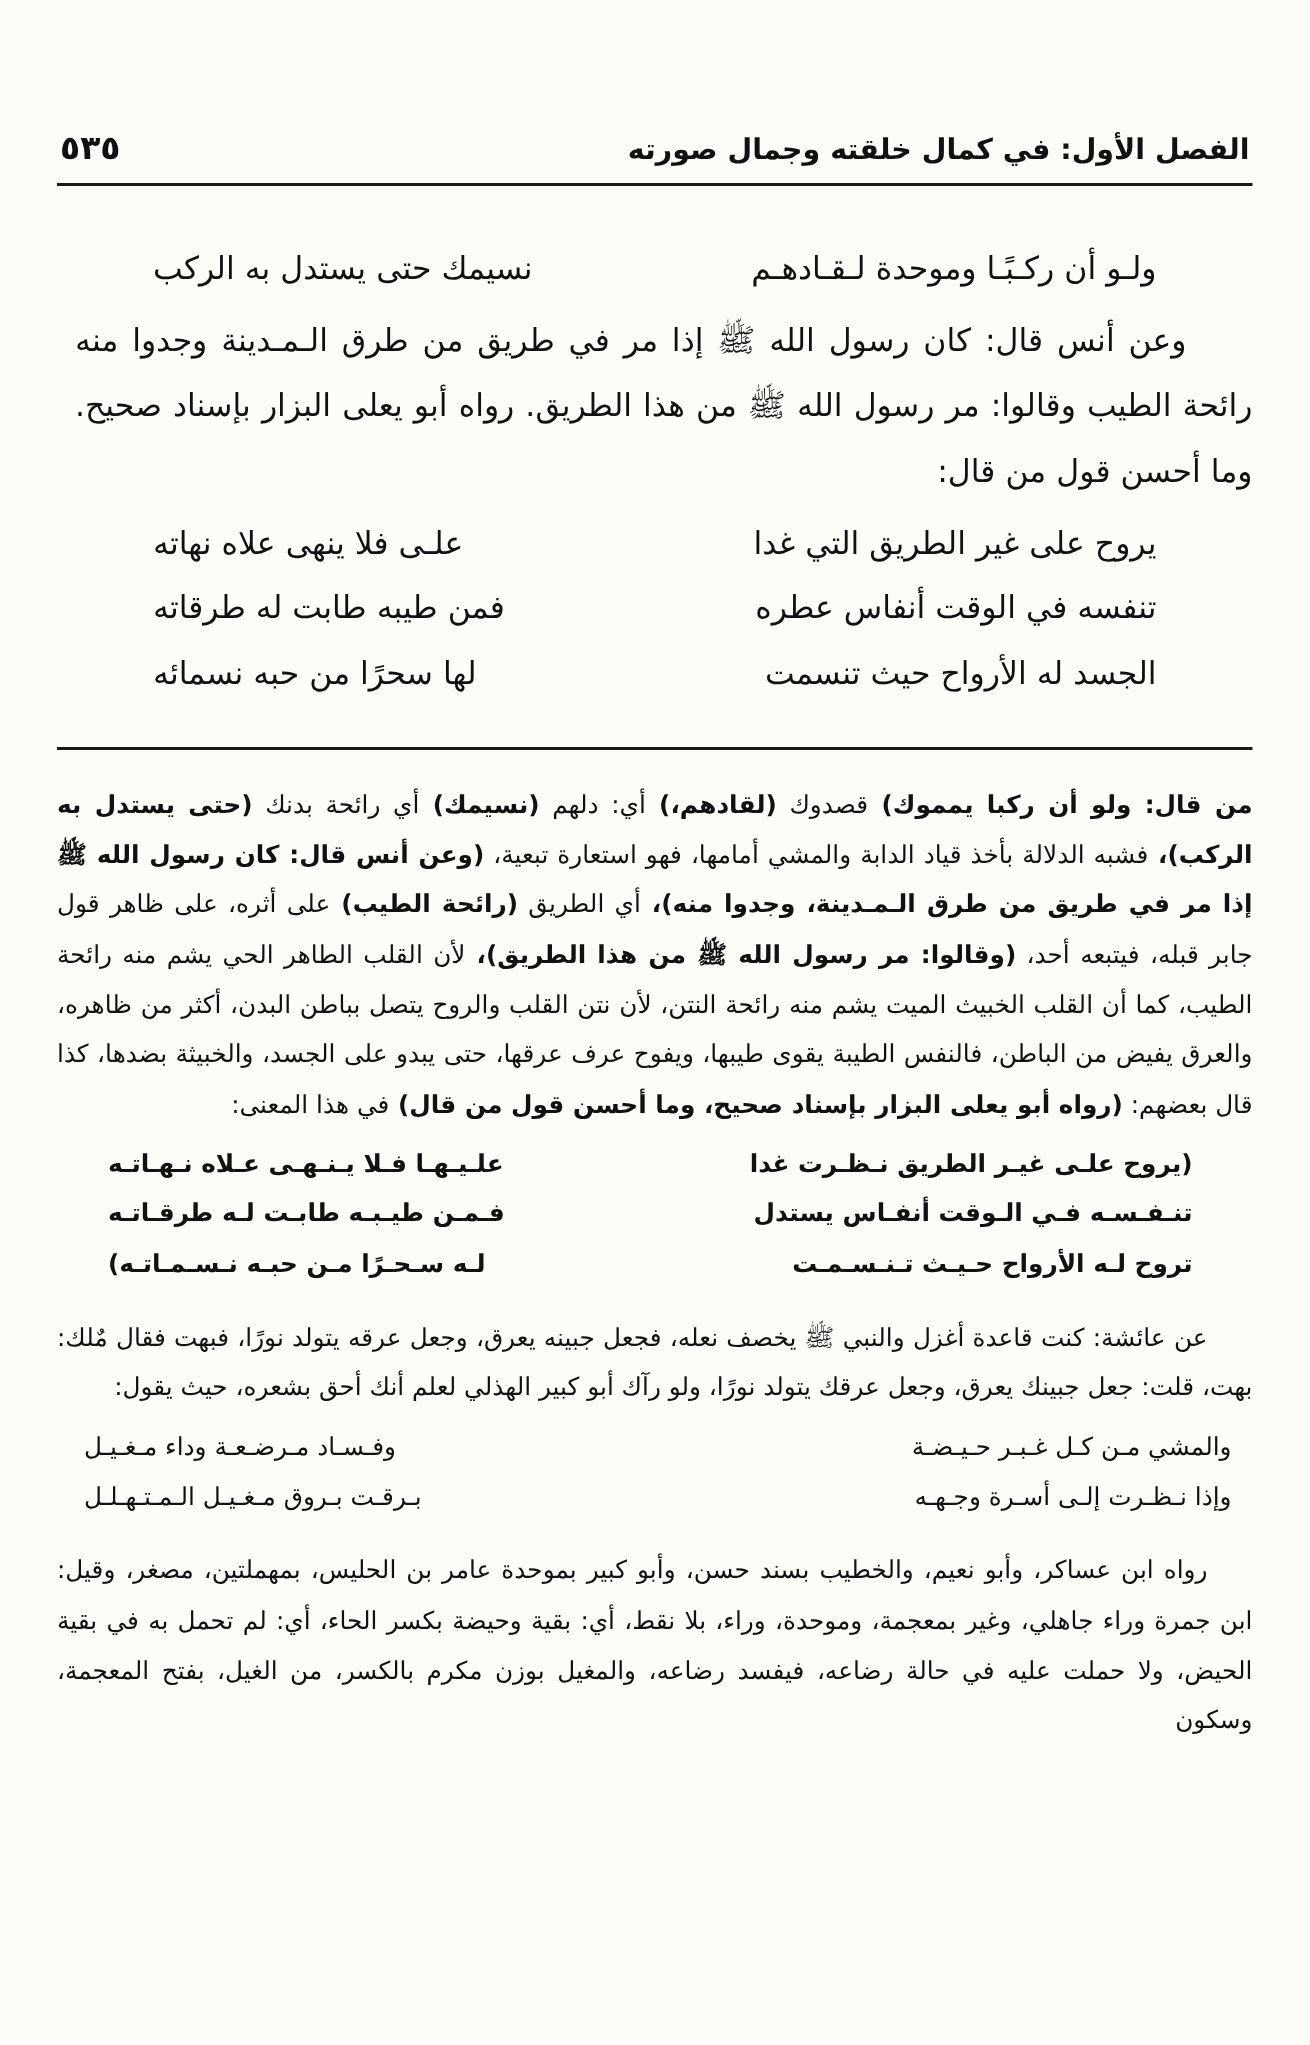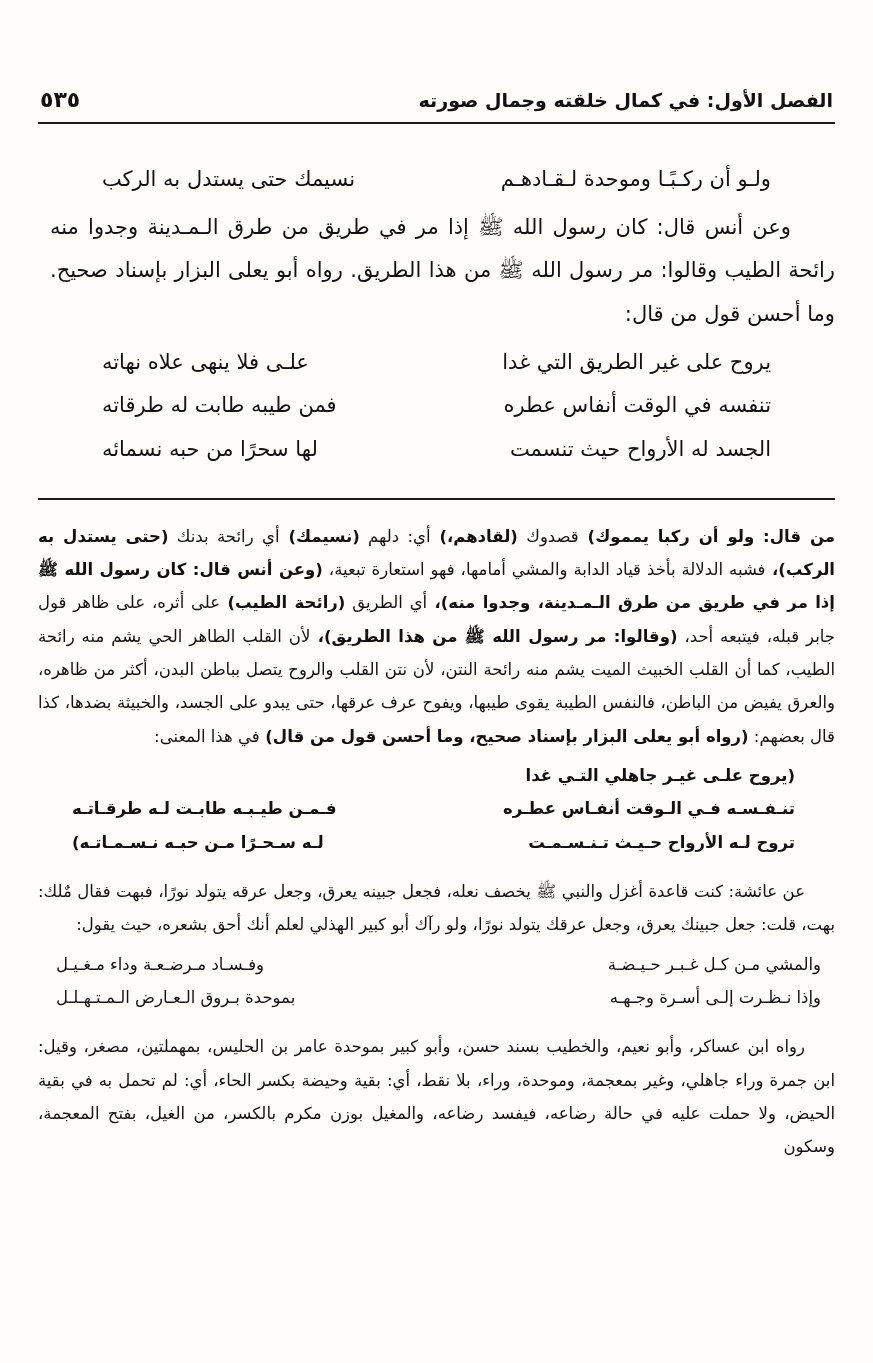--- a/index.html
+++ b/index.html
@@ -125,42 +125,43 @@
   </section>
 
   <div class="section-rule"></div>
 
   <section class="commentary">
 
     <p class="commentary-para"><span class="bold">من قال: ولو أن ركبا يمموك) </span><span>قصدوك </span><span class="bold">(لقادهم،) </span><span>أي: دلهم </span><span class="bold">(نسيمك) </span><span>أي رائحة بدنك </span><span class="bold">(حتى يستدل به الركب)، </span><span>فشبه الدلالة بأخذ قياد الدابة والمشي أمامها، فهو استعارة تبعية، </span><span class="bold">(وعن أنس قال: كان رسول الله ﷺ إذا مر في طريق من طرق الـمـدينة، وجدوا منه)، </span><span>أي الطريق </span><span class="bold">(رائحة الطيب) </span><span>على أثره، على ظاهر قول جابر قبله، فيتبعه أحد، </span><span class="bold">(وقالوا: مر رسول الله ﷺ من هذا الطريق)، </span><span>لأن القلب الطاهر الحي يشم منه رائحة الطيب، كما أن القلب الخبيث الميت يشم منه رائحة النتن، لأن نتن القلب والروح يتصل بباطن البدن، أكثر من ظاهره، والعرق يفيض من الباطن، فالنفس الطيبة يقوى طيبها، ويفوح عرف عرقها، حتى يبدو على الجسد، والخبيثة بضدها، كذا قال بعضهم: </span><span class="bold">(رواه أبو يعلى البزار بإسناد صحيح، وما أحسن قول من قال) </span><span>في هذا المعنى:</span></p>
 
     <div class="verse-block bold-poem">
       <div class="verse-line">
-        <span class="hemistich">(يروح علـى غيـر جاهلي التـي غدا</span>
+        <span class="hemistich">(يروح علـى غيـر الطريق نـظـرت غدا</span>
+        <span class="hemistich">علـيـهـا فـلا يـنـهـى عـلاه نـهـاتـه</span>
       </div>
       <div class="verse-line">
-        <span class="hemistich">تنـفـسـه فـي الـوقت أنفـاس عطـره</span>
+        <span class="hemistich">تنـفـسـه فـي الـوقت أنفـاس يستدل</span>
         <span class="hemistich">فـمـن طيـبـه طابـت لـه طرقـاتـه</span>
       </div>
       <div class="verse-line">
         <span class="hemistich">تروح لـه الأرواح حـيـث تـنـسـمـت</span>
         <span class="hemistich">لـه سـحـرًا مـن حبـه نـسـمـاتـه)</span>
       </div>
     </div>
 
     <p class="commentary-para indent">عن عائشة: كنت قاعدة أغزل والنبي ﷺ يخصف نعله، فجعل جبينه يعرق، وجعل عرقه يتولد نورًا، فبهت فقال مٌلك: بهت، قلت: جعل جبينك يعرق، وجعل عرقك يتولد نورًا، ولو رآك أبو كبير الهذلي لعلم أنك أحق بشعره، حيث يقول:</p>
 
     <div class="verse-block hudhali-poem">
       <div class="verse-line">
         <span class="hemistich">والمشي مـن كـل غـبـر حـيـضـة</span>
         <span class="hemistich">وفـسـاد مـرضـعـة وداء مـغـيـل</span>
       </div>
       <div class="verse-line">
         <span class="hemistich">وإذا نـظـرت إلـى أسـرة وجـهـه</span>
-        <span class="hemistich">بموحدة بـروق الـعـارض الـمـتـهـلـل</span>
+        <span class="hemistich">بـرقـت بـروق مـغـيـل الـمـتـهـلـل</span>
       </div>
     </div>
 
     <p class="commentary-para indent">رواه ابن عساكر، وأبو نعيم، والخطيب بسند حسن، وأبو كبير بموحدة عامر بن الحليس، بمهملتين، مصغر، وقيل: ابن جمرة وراء جاهلي، وغير بمعجمة، وموحدة، وراء، بلا نقط، أي: بقية وحيضة بكسر الحاء، أي: لم تحمل به في بقية الحيض، ولا حملت عليه في حالة رضاعه، فيفسد رضاعه، والمغيل بوزن مكرم بالكسر، من الغيل، بفتح المعجمة، وسكون</p>
 
   </section>
 
 </div>
 
 </body></html>

